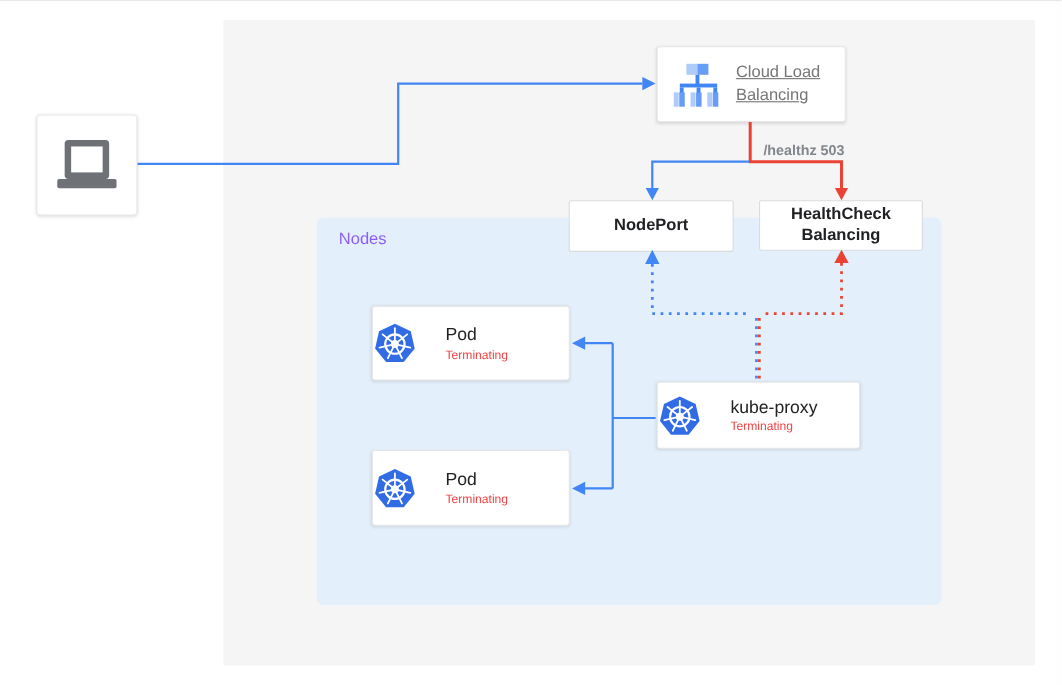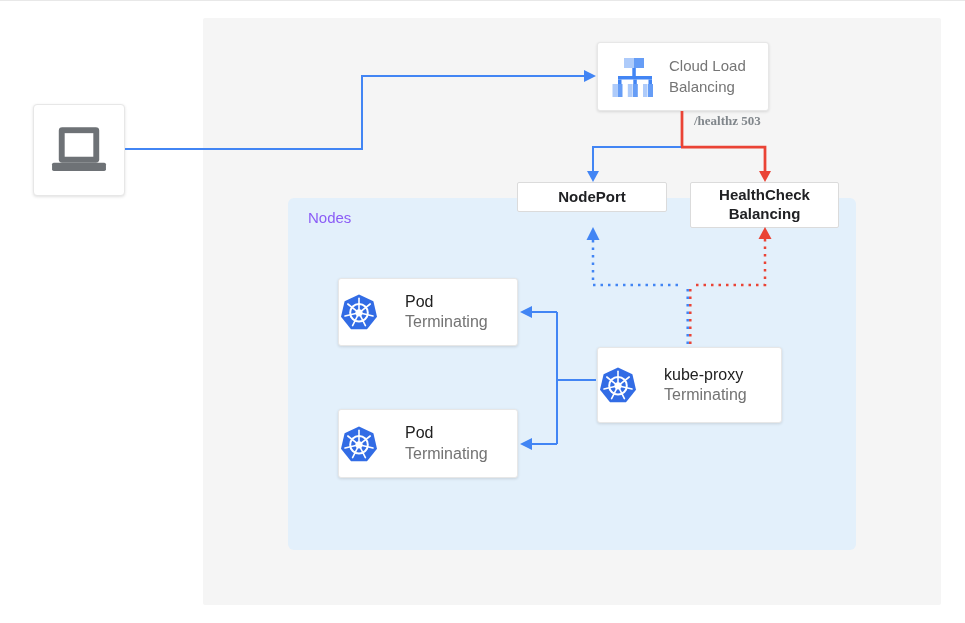--- a/index.html
+++ b/index.html
@@ -22,41 +22,41 @@
     font-size: 15px; color: #8b5cf6;
   }
   .card {
     position: absolute; background: #ffffff;
     border: 1px solid #e7e7e7; border-radius: 3px;
     box-shadow: 0 1px 3px rgba(0,0,0,0.12);
     display: flex; align-items: center;
   }
   .laptop-card { left: 33px; top: 103px; width: 92px; height: 92px; justify-content: center; border-radius: 4px; }
   .clb-card { left: 597px; top: 41px; width: 172px; height: 69px; padding: 0 10px 0 12px; gap: 13px; }
-  .clb-label { font-size: 15px; line-height: 1.35; color: #757575; width: 96px; }
+  .clb-label { font-size: 15px; line-height: 1.35; color: #757575; width: 96px; text-decoration: underline; }
   .port-box {
     position: absolute; background: #ffffff;
     border: 1px solid #dbdbdb; border-radius: 2px;
     display: flex; align-items: center; justify-content: center; text-align: center;
     font-size: 15px; font-weight: bold; color: #202124; line-height: 1.25;
   }
-  .nodeport-box { left: 517px; top: 181px; width: 150px; height: 30px; }
+  .nodeport-box { left: 517px; top: 181px; width: 150px; height: 47px; }
   .healthcheck-box { left: 690px; top: 181px; width: 149px; height: 46px; padding: 0 14px; }
   .k8s-card { padding-left: 0; gap: 26px; }
   .pod1-card { left: 338px; top: 277px; width: 180px; height: 68px; }
   .pod2-card { left: 338px; top: 408px; width: 180px; height: 69px; }
-  .kubeproxy-card { left: 597px; top: 346px; width: 185px; height: 76px; }
+  .kubeproxy-card { left: 597px; top: 346px; width: 185px; height: 61px; }
   .card-title { font-size: 16px; color: #212121; line-height: 1.35; }
-  .card-subtitle { font-size: 16px; color: #737373; line-height: 1.3; }
+  .card-subtitle { font-size: 11px; color: #ef4444; line-height: 1.3; }
   .k8s-icon { width: 40px; height: 40px; flex: 0 0 40px; }
   .clb-icon { width: 46px; height: 44px; flex: 0 0 46px; }
   .laptop-icon { width: 64px; height: 56px; }
   .healthz-label {
-    position: absolute; left: 694px; top: 112px;
-    font-size: 13px; font-weight: bold; color: #80868b; font-family: Liberation Serif, serif;
+    position: absolute; left: 694px; top: 128px;
+    font-size: 13px; font-weight: bold; color: #80868b;
   }
   .overlay {
     position: absolute; left: 0; top: 0; width: 965px; height: 623px;
     pointer-events: none;
   }
 </style>
 </head>
 <body>
 
 <svg width="0" height="0" style="position:absolute" aria-hidden="true">

